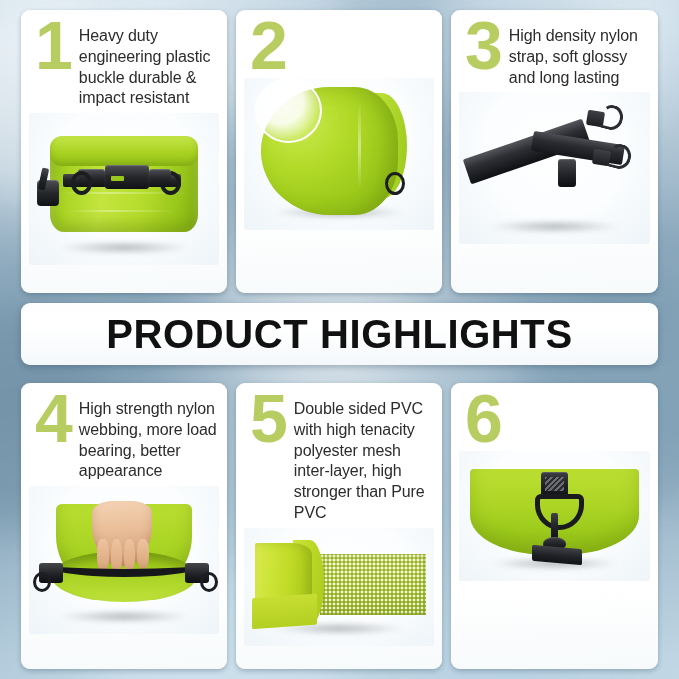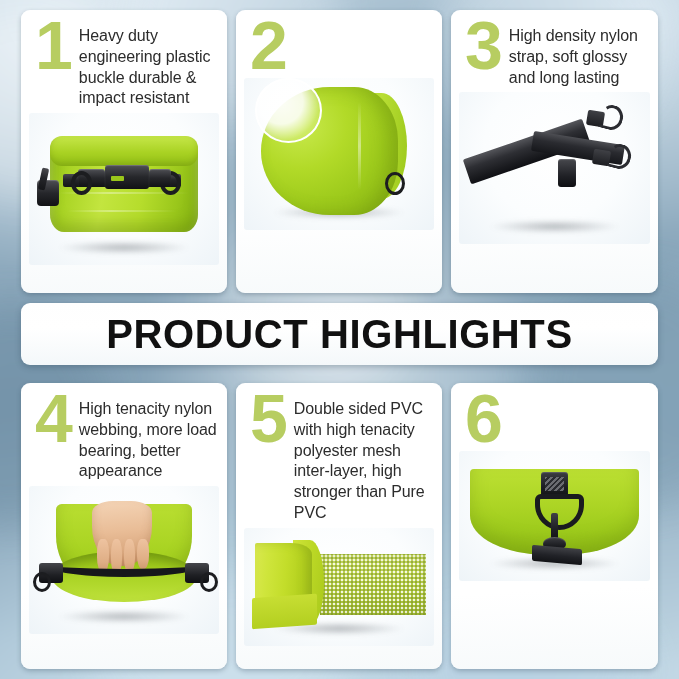--- a/index.html
+++ b/index.html
@@ -388,21 +388,21 @@
         <div class="shape hook-base" style="left:67%; top:12%; width:9%; height:15px; transform:rotate(9deg);"></div>
         <div class="shape hook" style="left:74%; top:8%; width:17px; height:19px; transform:rotate(14deg);"></div>
         <div class="shape hook-base" style="left:70%; top:38%; width:9%; height:15px; transform:rotate(9deg);"></div>
         <div class="shape hook" style="left:78%; top:34%; width:17px; height:19px; transform:rotate(14deg);"></div>
       </div>
     </div>
 
     <div class="card col-a row-bottom">
       <div class="card-head">
         <div class="bignum">4</div>
-        <div class="feat-text">High tenacity nylon webbing, more load bearing, better appearance</div>
+        <div class="feat-text">High strength nylon webbing, more load bearing, better appearance</div>
       </div>
       <div class="photo tall">
         <div class="ground-shadow"></div>
         <div class="shape bag4-body"></div>
         <div class="shape bag4-mouth"></div>
         <div class="shape hand"></div>
         <div class="shape finger" style="left:36%; top:36%; width:6%; height:22%;"></div>
         <div class="shape finger" style="left:43%; top:36%; width:6%; height:24%;"></div>
         <div class="shape finger" style="left:50%; top:36%; width:6%; height:23%;"></div>
         <div class="shape finger" style="left:57%; top:36%; width:6%; height:20%;"></div>

